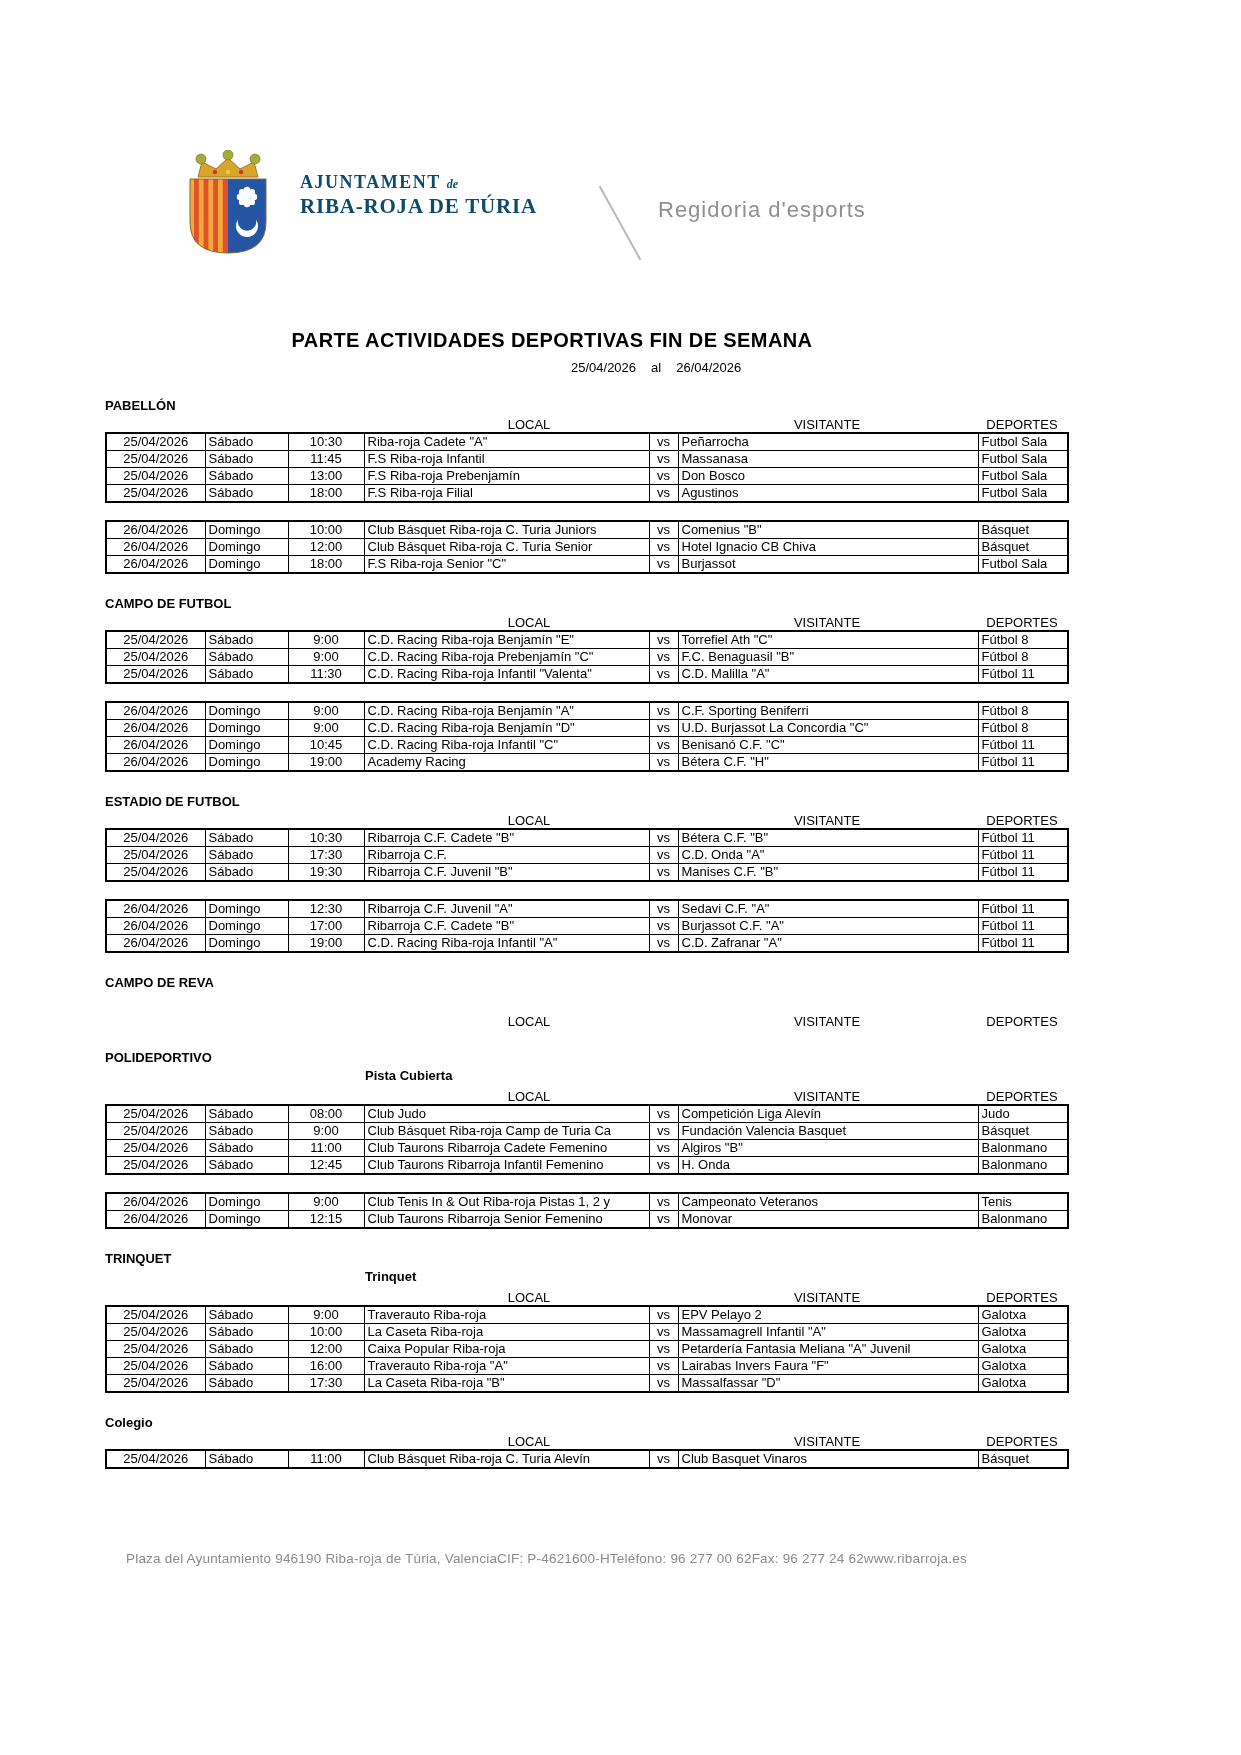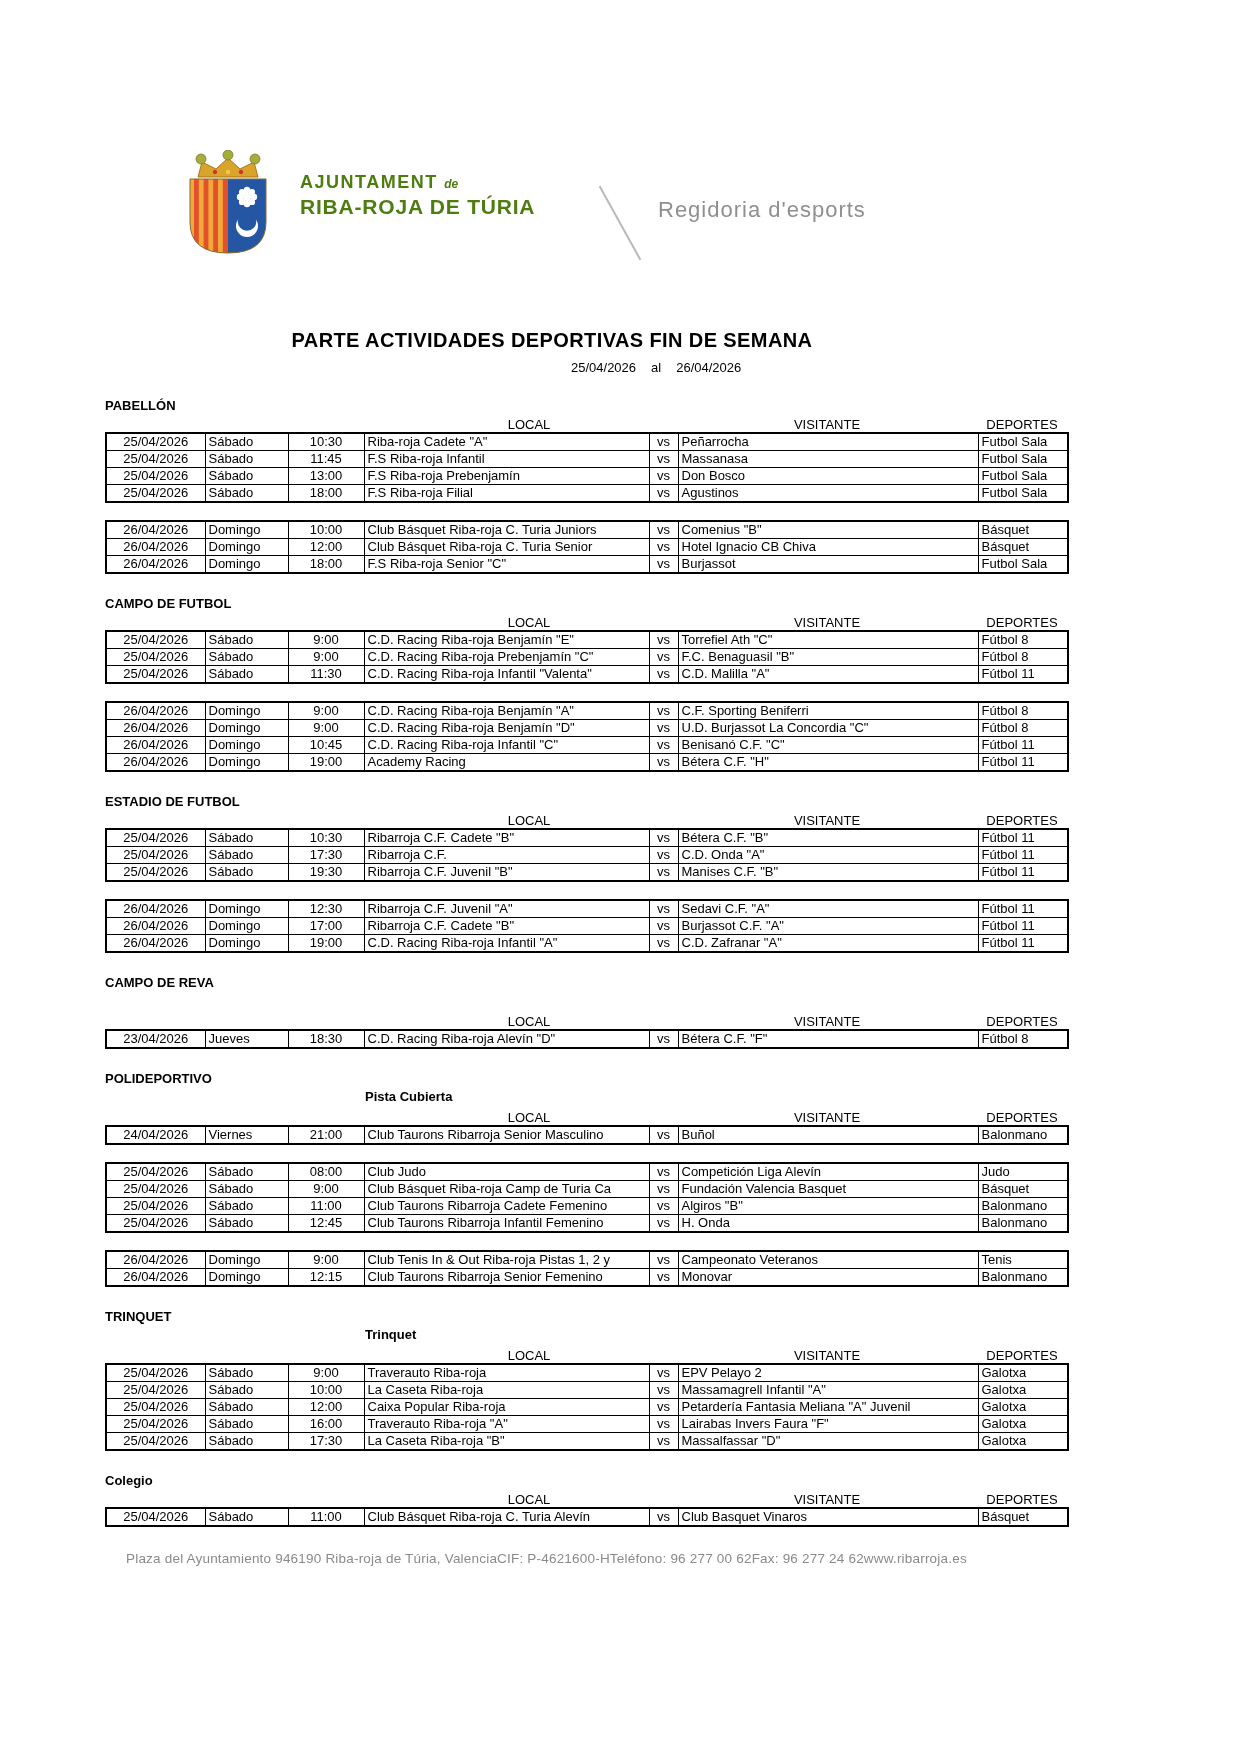--- a/index.html
+++ b/index.html
@@ -2,21 +2,21 @@
 <html><head>
 <meta charset="utf-8">
 <style>
   * { margin:0; padding:0; box-sizing:border-box; }
   html,body { background:#ffffff; }
   body { width:1241px; height:1755px; font-family:"Liberation Sans","DejaVu Sans",sans-serif; color:#000; }
   .page { position:relative; width:1241px; height:1755px; overflow:hidden; background:#fff; }
 
   
   .shield { position:absolute; left:182px; top:150px; width:92px; height:104px; }
-  .org { position:absolute; left:300px; top:172px; color:#4d7c0f; font-family:Liberation Sans, sans-serif; }
+  .org { position:absolute; left:300px; top:172px; color:#0c4a6e; font-family:Liberation Serif, serif; }
   .org-line1 { font-size:18px; font-weight:bold; letter-spacing:1.5px; line-height:20px; }
   .org-de { font-size:12px; font-style:italic; letter-spacing:0; }
   .org-line2 { font-size:21px; font-weight:bold; letter-spacing:0.8px; line-height:25px; }
   .slash { position:absolute; left:619px; top:181px; width:2px; height:84px; background:#b9b9b9; transform:rotate(-29deg); }
   .dept { position:absolute; left:658px; top:197px; font-size:22px; color:#8f8f8f; letter-spacing:1px; }
 
   
   .doc-title { position:absolute; left:105px; top:329px; width:894px; text-align:center;
                font-size:20px; font-weight:bold; letter-spacing:0.4px; }
   .daterange { position:absolute; left:571px; top:360px; font-size:13px; display:flex; gap:15px; }
@@ -364,59 +364,31 @@
   </section>
 
   <section class="section">
     <h2 class="section-title">CAMPO DE REVA</h2>
     <div class="section-subtitle"></div>
     <div class="col-headers">
       <span class="ch ch-local">LOCAL</span>
       <span class="ch ch-visitante">VISITANTE</span>
       <span class="ch ch-deportes">DEPORTES</span>
     </div>
-    <div class="tables">
-          <table class="match-table">
-            <tbody>
-  <tr>
-    <td class="c-date">23/04/2026</td>
-    <td class="c-day">Jueves</td>
-    <td class="c-time">18:30</td>
-    <td class="c-local">C.D. Racing Riba-roja Alevín "D"</td>
-    <td class="c-vs">vs</td>
-    <td class="c-visit">Bétera C.F. "F"</td>
-    <td class="c-sport">Fútbol 8</td>
-  </tr>
-</tbody>
-          </table>
-        </div>
   </section>
 
   <section class="section">
     <h2 class="section-title">POLIDEPORTIVO</h2>
     <div class="section-subtitle">Pista Cubierta</div>
     <div class="col-headers">
       <span class="ch ch-local">LOCAL</span>
       <span class="ch ch-visitante">VISITANTE</span>
       <span class="ch ch-deportes">DEPORTES</span>
     </div>
     <div class="tables">
-          <table class="match-table">
-            <tbody>
-  <tr>
-    <td class="c-date">24/04/2026</td>
-    <td class="c-day">Viernes</td>
-    <td class="c-time">21:00</td>
-    <td class="c-local">Club Taurons Ribarroja Senior Masculino</td>
-    <td class="c-vs">vs</td>
-    <td class="c-visit">Buñol</td>
-    <td class="c-sport">Balonmano</td>
-  </tr>
-</tbody>
-          </table>
           <table class="match-table">
             <tbody>
   <tr>
     <td class="c-date">25/04/2026</td>
     <td class="c-day">Sábado</td>
     <td class="c-time">08:00</td>
     <td class="c-local">Club Judo</td>
     <td class="c-vs">vs</td>
     <td class="c-visit">Competición Liga Alevín</td>
     <td class="c-sport">Judo</td>

